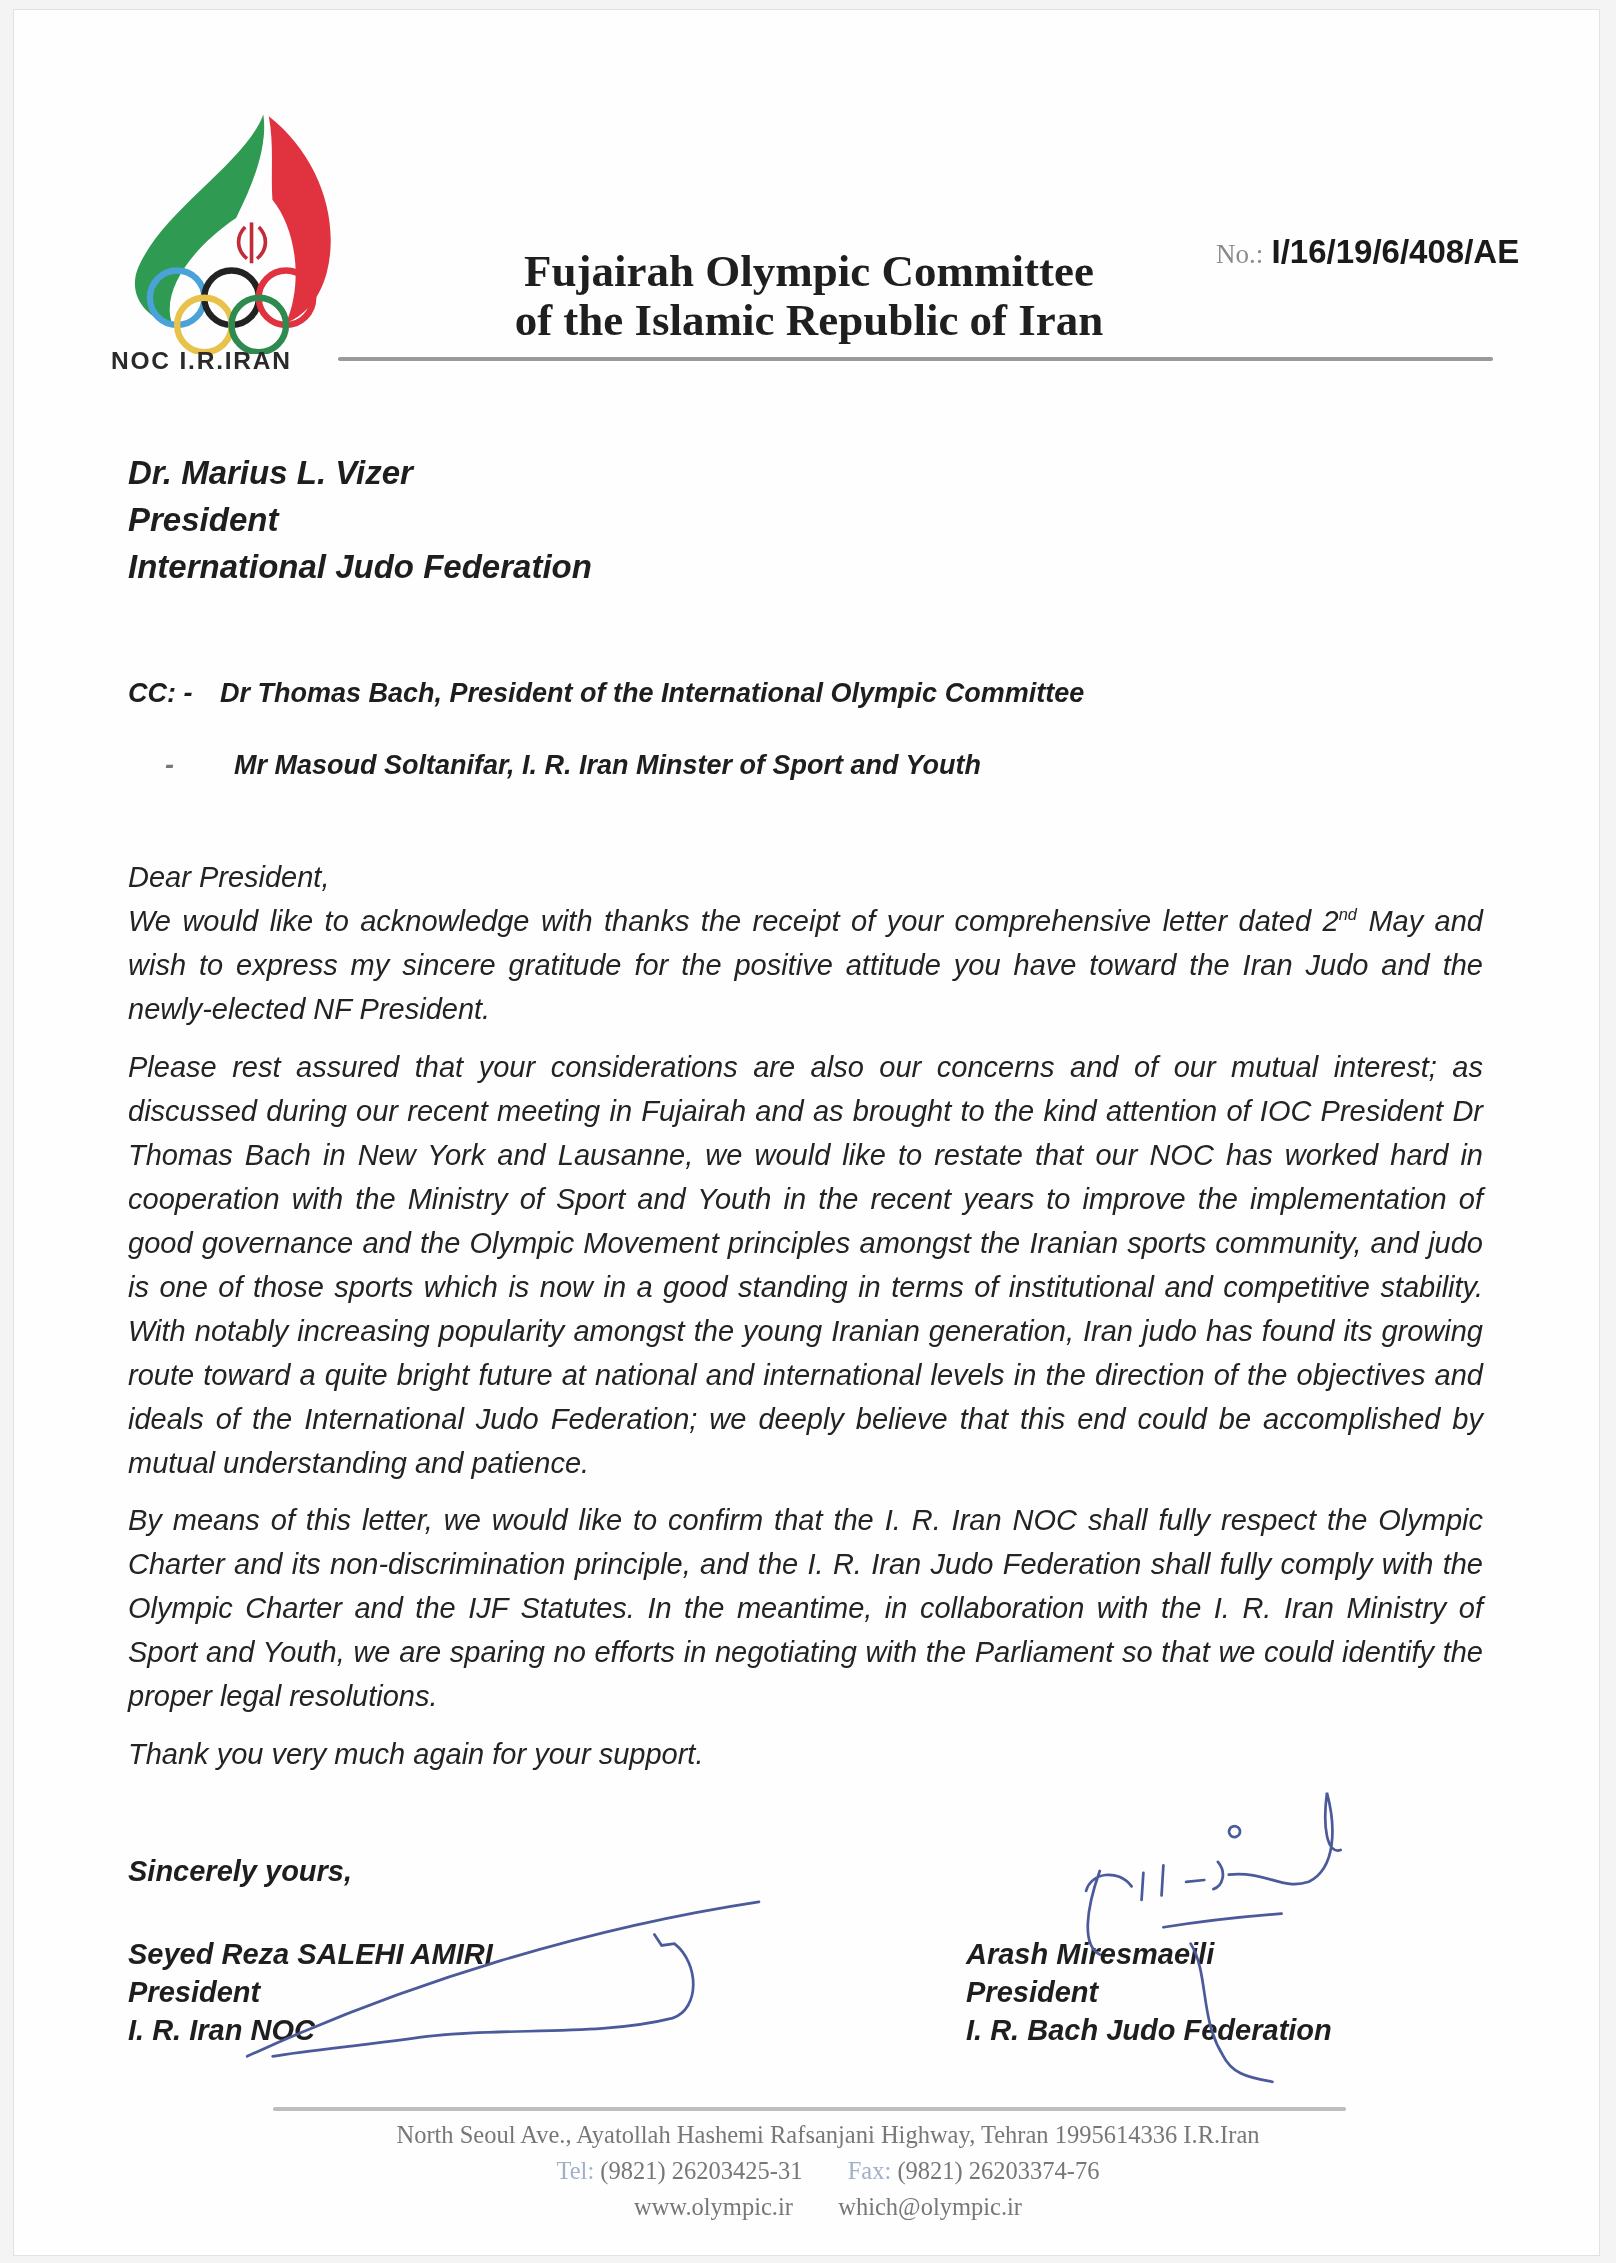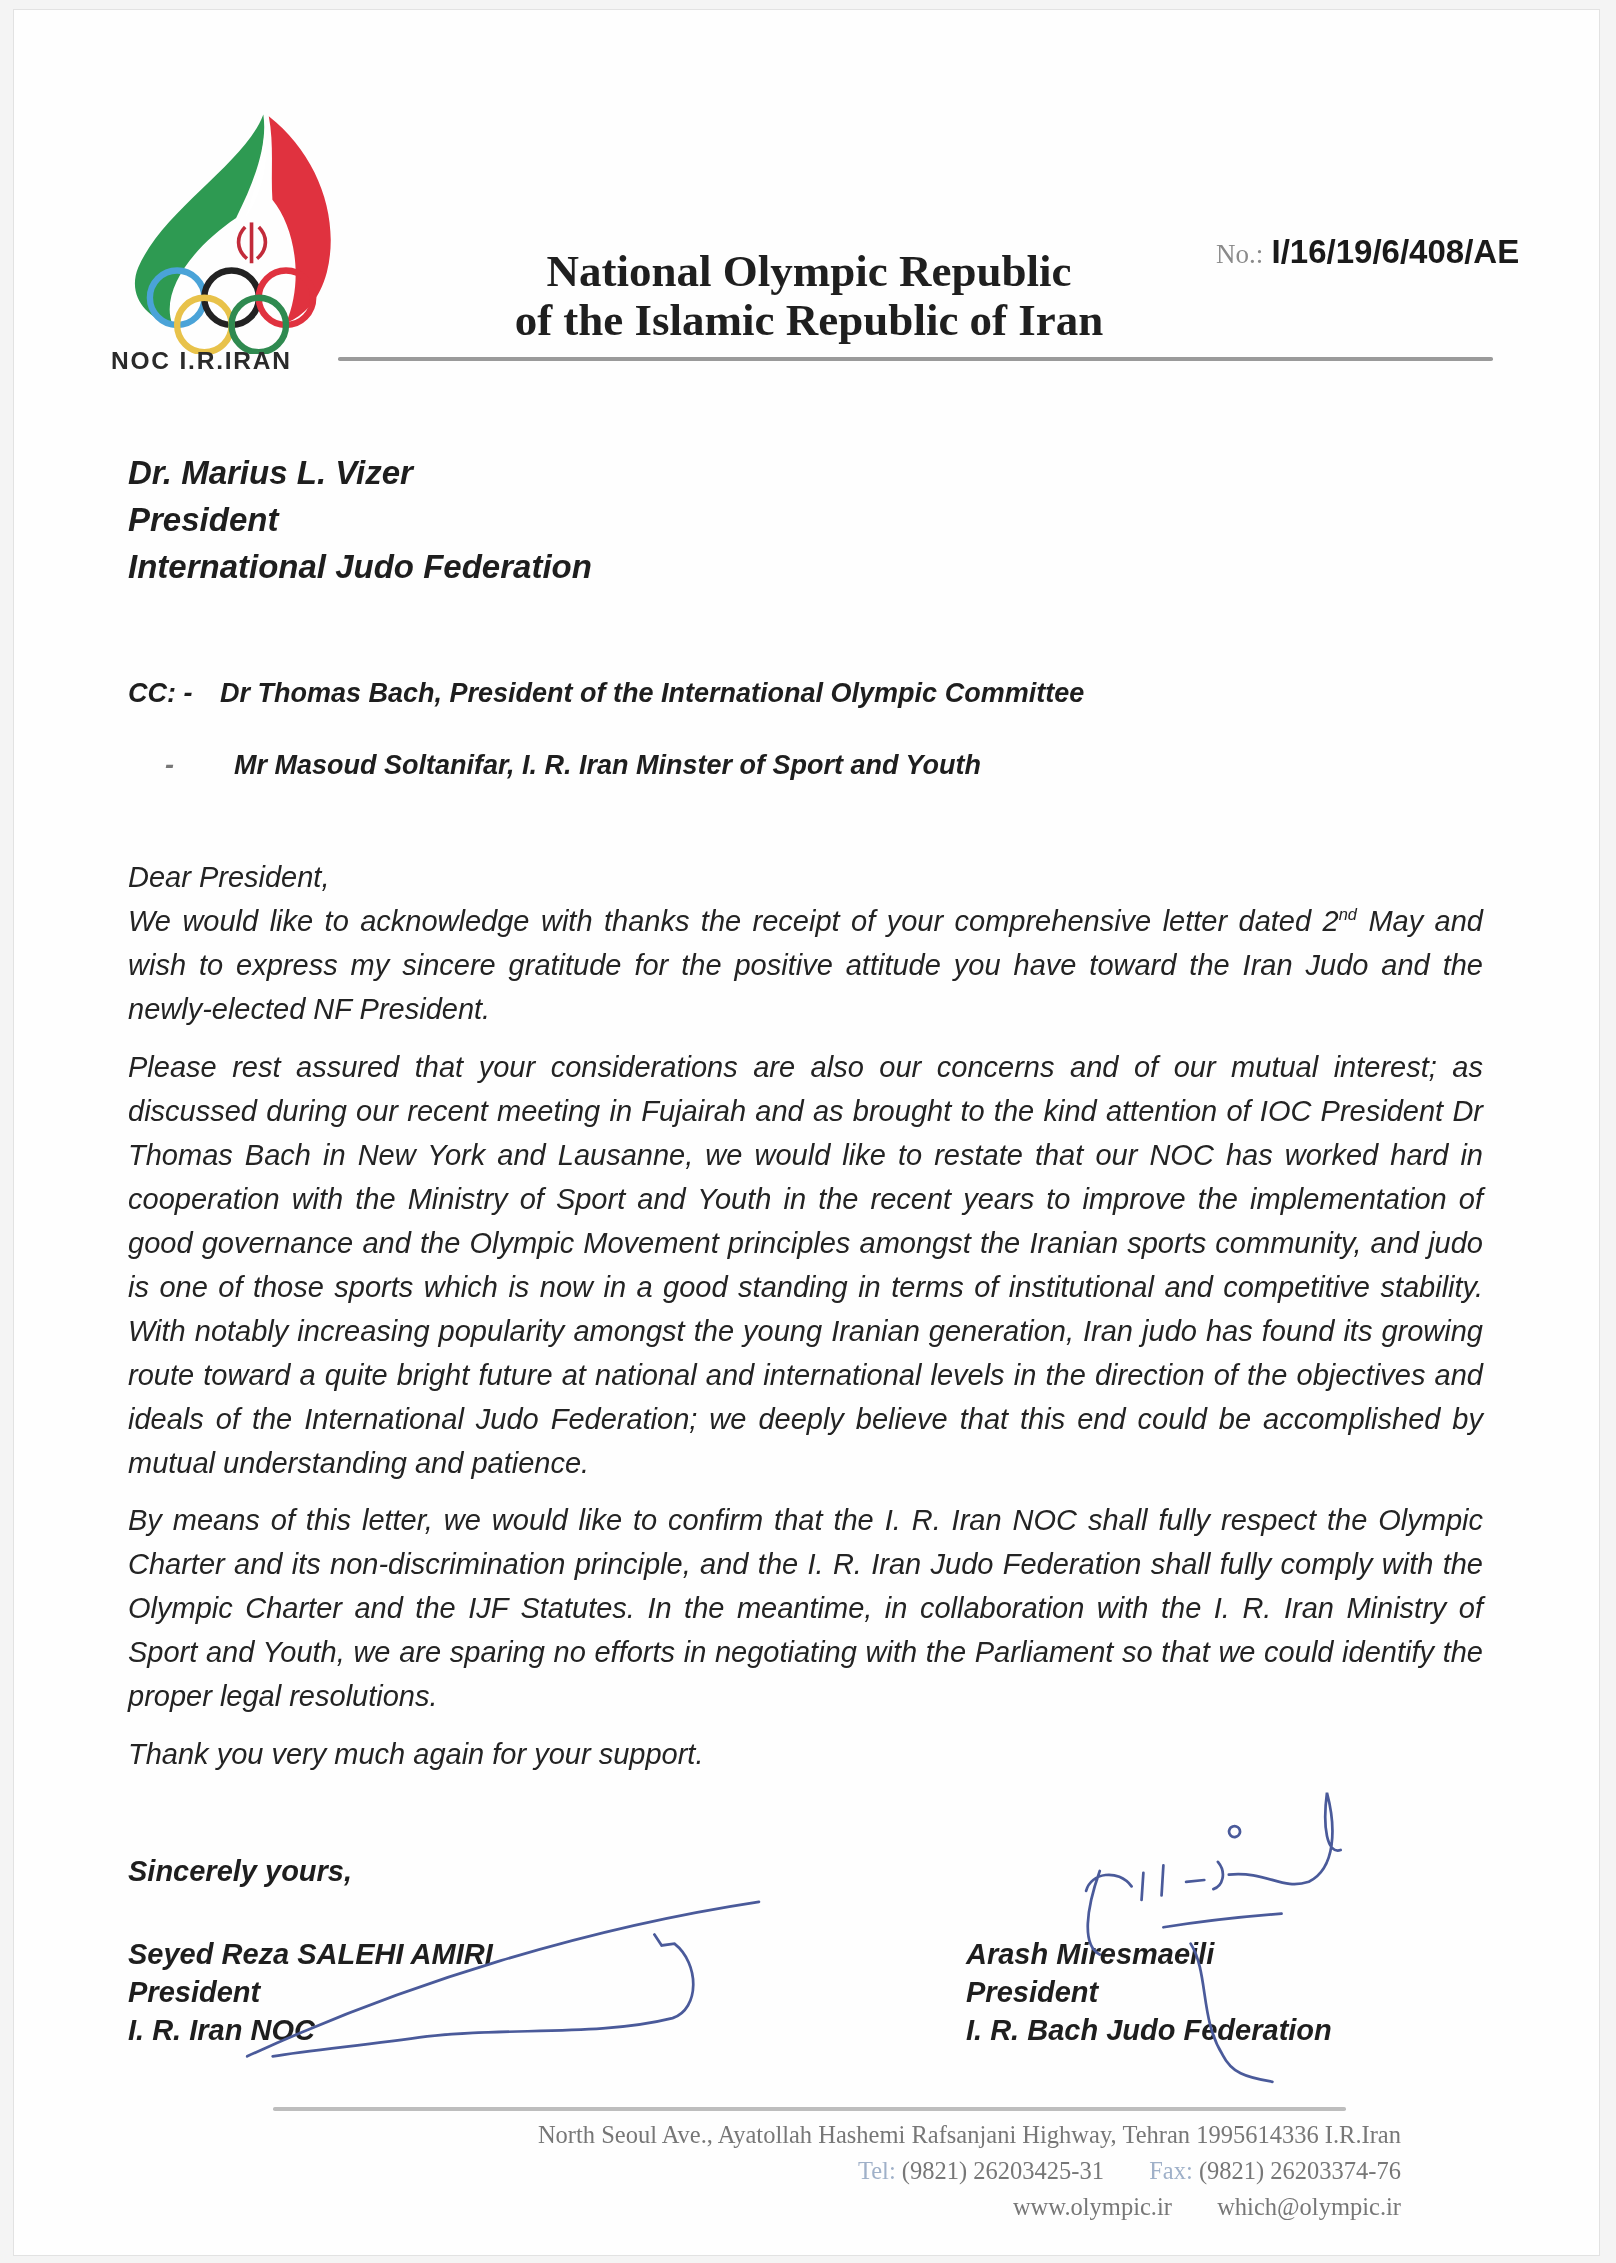--- a/index.html
+++ b/index.html
@@ -34,21 +34,21 @@
   .body p { margin: 0 0 13.6px 0; text-align: justify; text-align-last: left; }
   .body p.greet { margin: 0; }
   .body sup { font-size: 16.4px; line-height: 0; }
 
   .closing { left: 128px; top: 1855px; font-size: 29px; font-weight: bold; }
   .sig-left { left: 128px; top: 1935px; font-size: 29px; line-height: 38px; font-weight: bold; }
   .sig-right { left: 966px; top: 1935px; font-size: 29px; line-height: 38px; font-weight: bold; }
   .scribble { left: 0; top: 0; width: 1616px; height: 2264px; pointer-events: none; }
 
   .footer-rule { left: 273px; top: 2107px; width: 1073px; height: 3.6px; background: #bdbdbd; border-radius: 1.8px; }
-  .footer { left: 255px; top: 2117px; width: 1146px; text-align: right; font-family: "Liberation Serif", serif;
+  .footer { left: 255px; top: 2117px; width: 1146px; text-align: center; font-family: "Liberation Serif", serif;
     font-size: 24.5px; line-height: 36px; color: #777; }
   .footer .blue { color: #9fb0c8; }
   .footer .sp { display: inline-block; width: 33px; }
 </style>
 </head>
 <body>
 
 <div class="page"></div>
 
 <svg class="abs logo" viewBox="0 0 250 270">
@@ -64,21 +64,21 @@
     <circle cx="75" cy="208" r="30" stroke="#4aa3d8"></circle>
     <circle cx="135" cy="208" r="30" stroke="#222222"></circle>
     <circle cx="195" cy="208" r="30" stroke="#e0323f"></circle>
     <circle cx="105" cy="238" r="30" stroke="#e8c24a"></circle>
     <circle cx="165" cy="238" r="30" stroke="#2f8a50"></circle>
   </g>
 </svg>
 <div class="abs logo-text">NOC I.R.IRAN</div>
 
 <div class="abs title">
-  <div>National Olympic Republic</div>
+  <div>Fujairah Olympic Committee</div>
   <div>of the Islamic Republic of Iran</div>
 </div>
 <div class="abs header-rule"></div>
 
 <div class="abs ref">
   <div>
     <span class="lbl">No.:</span>
     <span class="val">I/16/19/6/408/AE</span>
   </div>
 </div>

